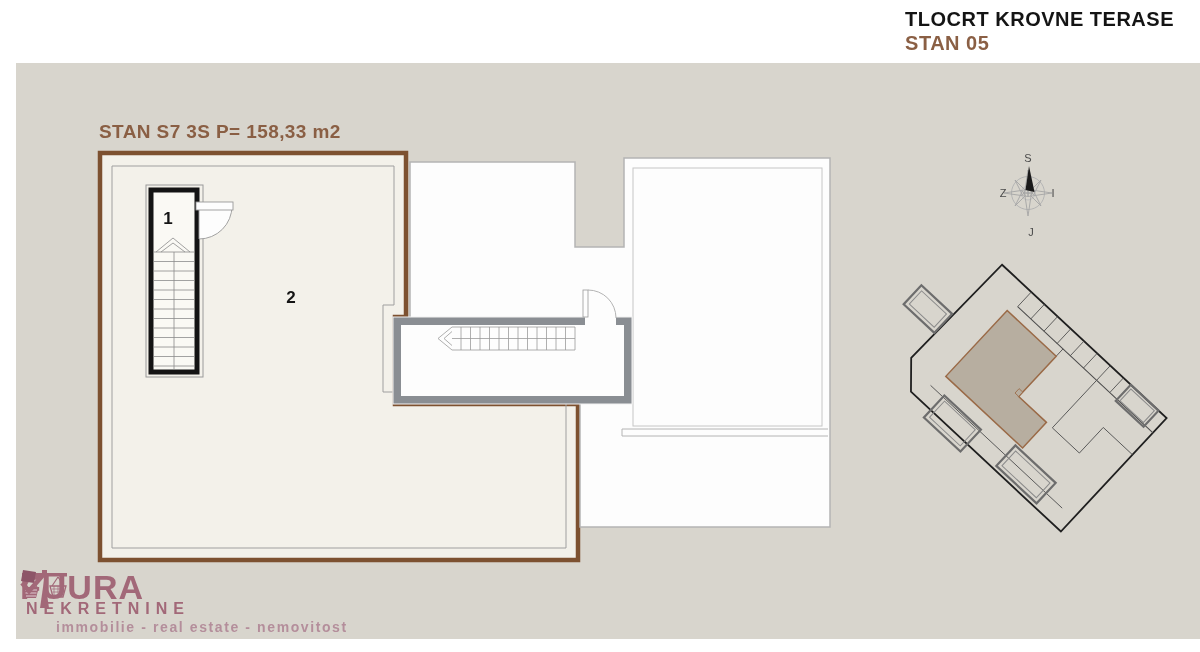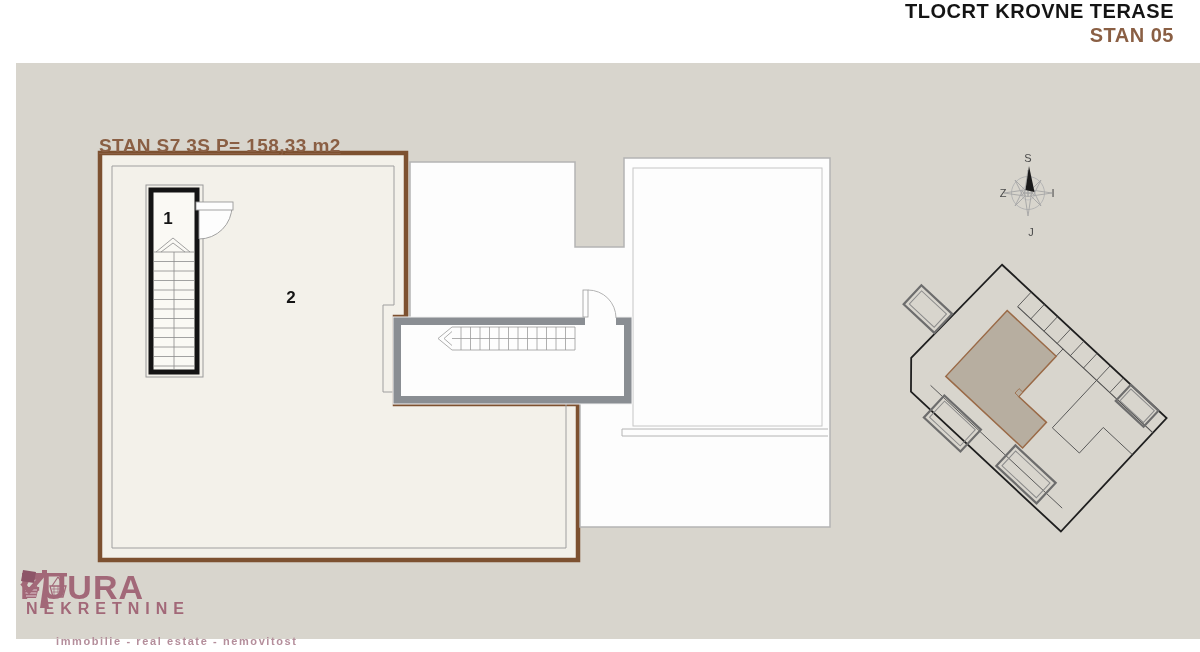--- a/index.html
+++ b/index.html
@@ -1,31 +1,31 @@
 <!DOCTYPE html>
 <html><head>
 <meta charset="utf-8">
 <style>
   html,body{margin:0;padding:0;background:#ffffff;width:1200px;height:652px;overflow:hidden;
             font-family:"Liberation Sans", sans-serif;}
   .stage{position:relative;width:1200px;height:652px;}
   svg{position:absolute;left:0;top:0;}
-  .titles{position:absolute;top:0;right:26px;text-align:right;line-height:1.1;}
+  .titles{position:absolute;top:8px;right:26px;line-height:1.1;}
   .titles .t1{font-size:20px;font-weight:bold;color:#141414;letter-spacing:.5px;}
   .titles .t2{font-size:20px;font-weight:bold;color:#8a5f44;letter-spacing:.5px;margin-top:2px;}
-  .plan-label{position:absolute;left:99px;top:135px;font-size:19px;font-weight:bold;
-              color:#8a5f44;letter-spacing:.4px;text-decoration:underline;}
+  .plan-label{position:absolute;left:99px;top:121px;font-size:19px;font-weight:bold;
+              color:#8a5f44;letter-spacing:.4px;}
   .logo{position:absolute;left:20px;top:570px;color:#a26878;}
   .logo-row1{display:flex;align-items:flex-start;font-size:34px;font-weight:bold;
              letter-spacing:1px;line-height:1;}
   .logo-row1 .scale{margin:0 1px;}
   .logo-row2{display:flex;align-items:center;margin-top:-4px;margin-left:2px;}
   .logo-row2 .nk{font-size:16px;font-weight:bold;letter-spacing:6px;margin-left:4px;}
-  .logo-row3{font-size:11px;font-weight:bold;letter-spacing:1.6px;color:#b48e9b;
-             margin-left:36px;margin-top:17px;}
+  .logo-row3{font-size:14px;font-weight:bold;letter-spacing:1.6px;color:#b48e9b;
+             margin-left:36px;margin-top:1px;}
   text{font-family:"Liberation Sans", sans-serif;}
 </style>
 </head>
 <body>
 
 <div class="stage">
 
   <svg width="1200" height="652" viewBox="0 0 1200 652">
 
     <rect x="16" y="63" width="1184" height="576" fill="#d8d5cd"></rect>

